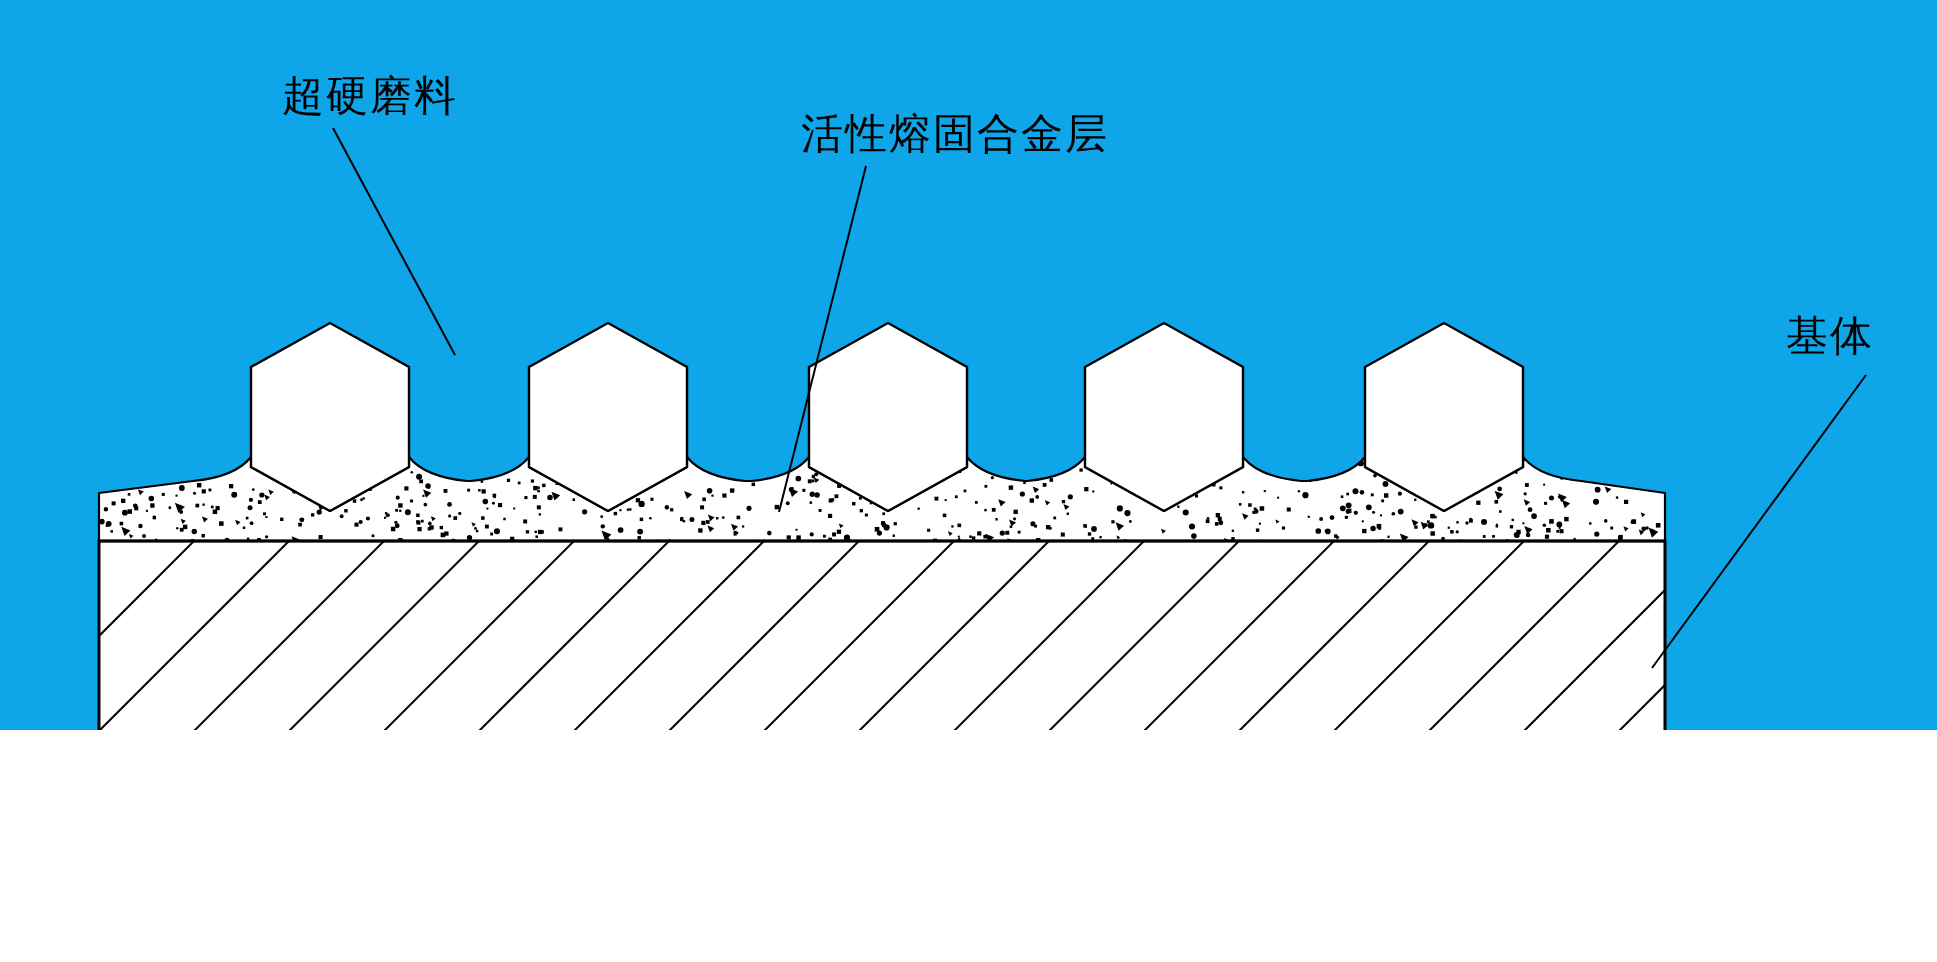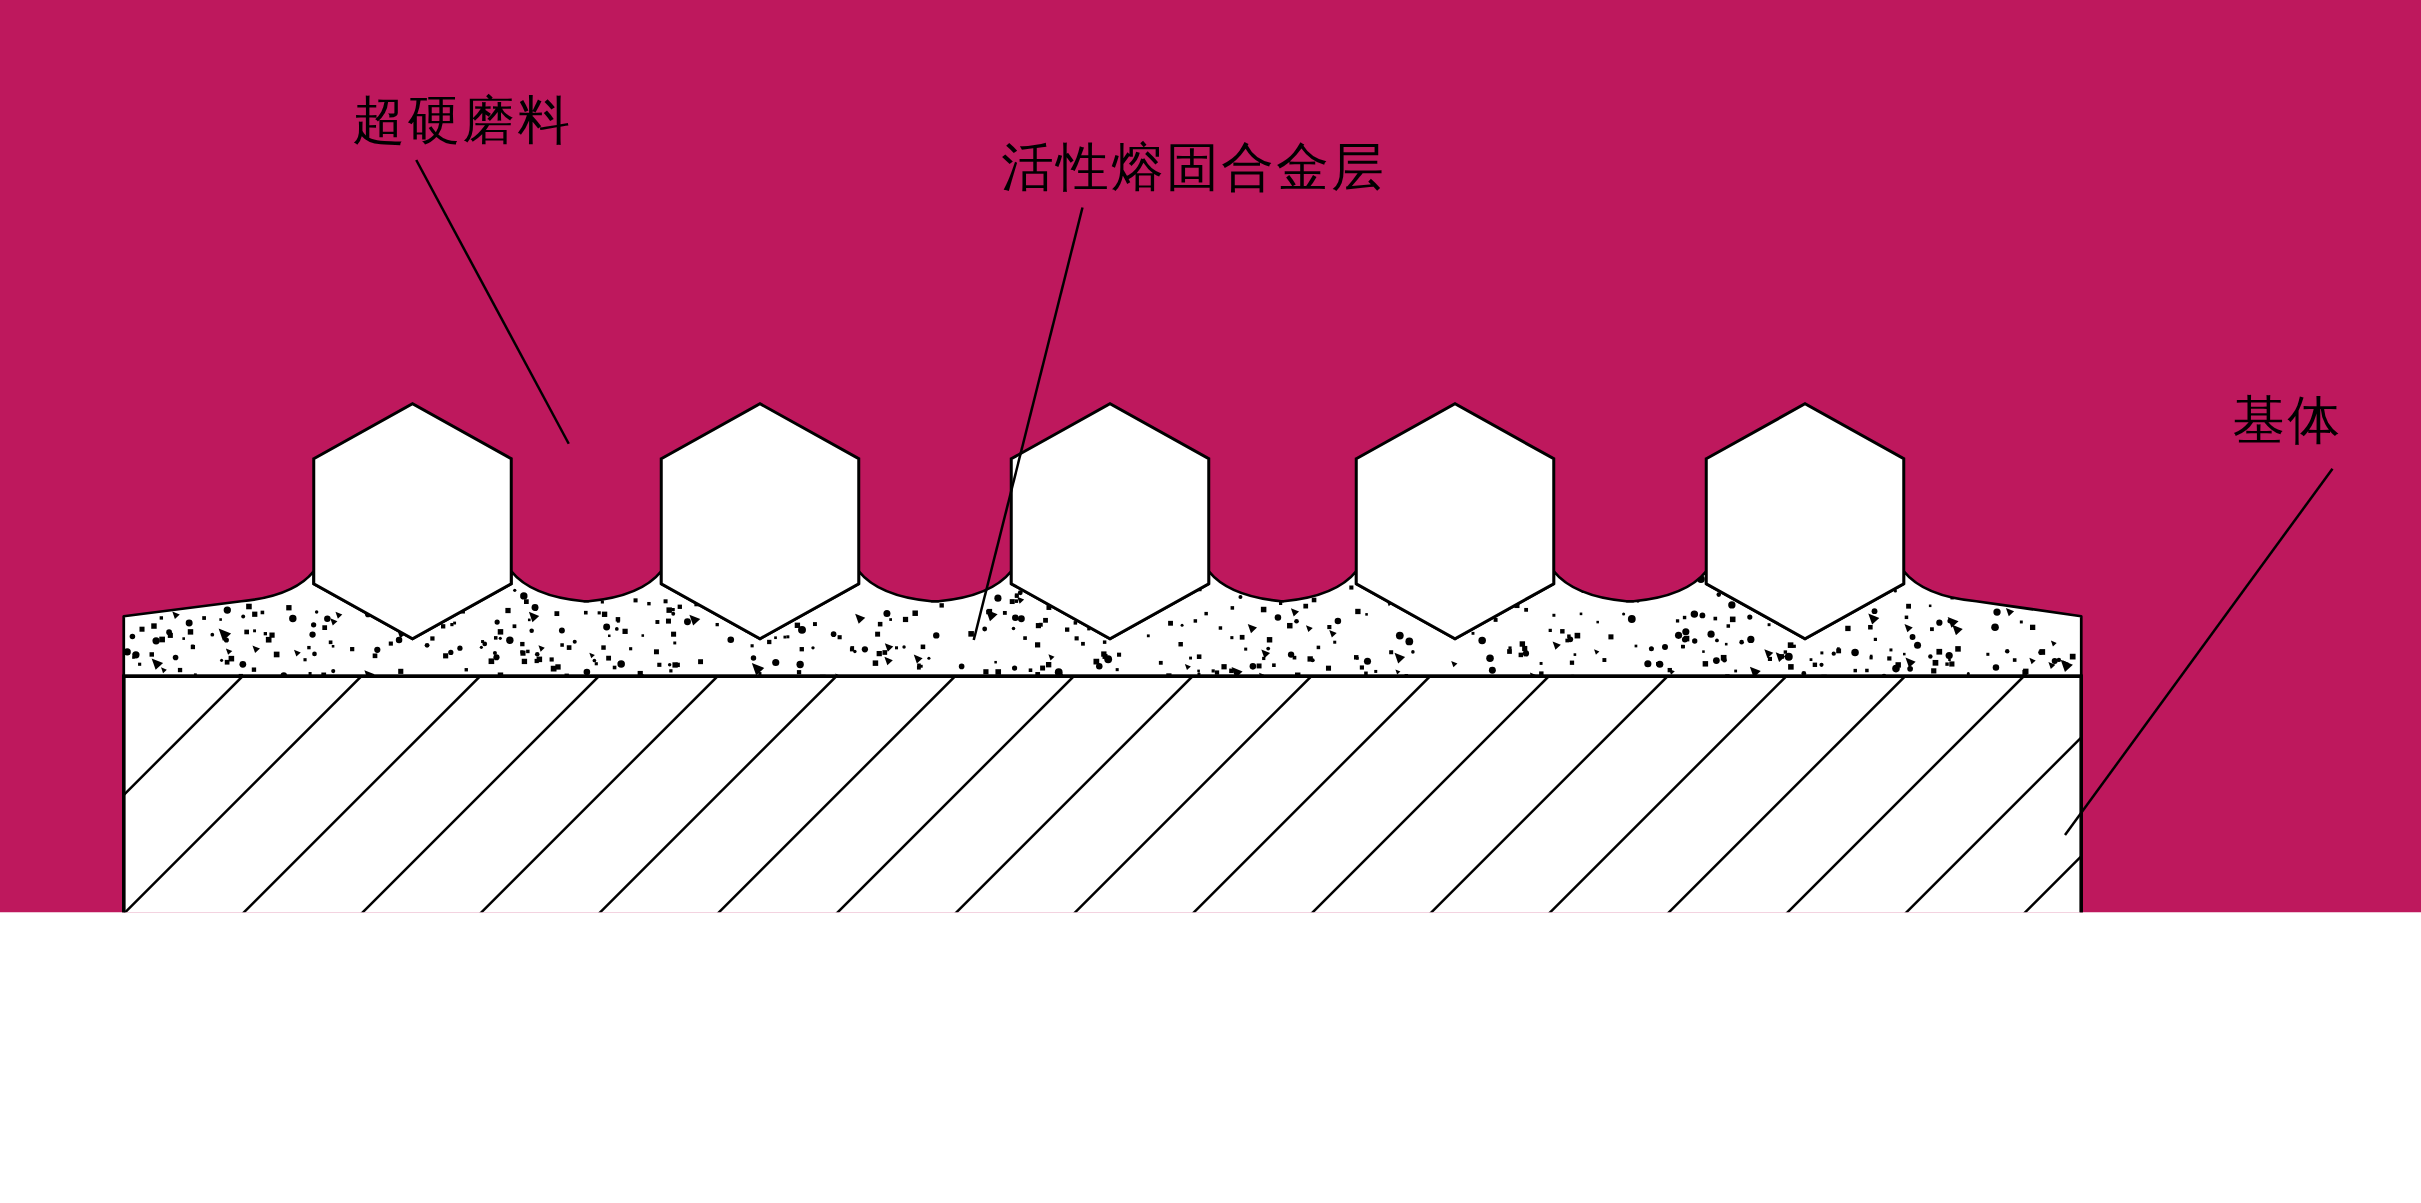--- a/index.html
+++ b/index.html
@@ -8,21 +8,21 @@
     padding: 0;
     background: #ffffff;
   }
   body {
     font-family: "DejaVu Sans", "Liberation Sans", sans-serif;
   }
   #diagram-root {
     position: relative;
     width: 1937px;
     height: 730px;
-    background: #be185d;
+    background: #0ea5e9;
     overflow: hidden;
   }
   #diagram-svg {
     position: absolute;
     top: 0;
     left: 0;
     width: 1937px;
     height: 962px;
     display: block;
   }

